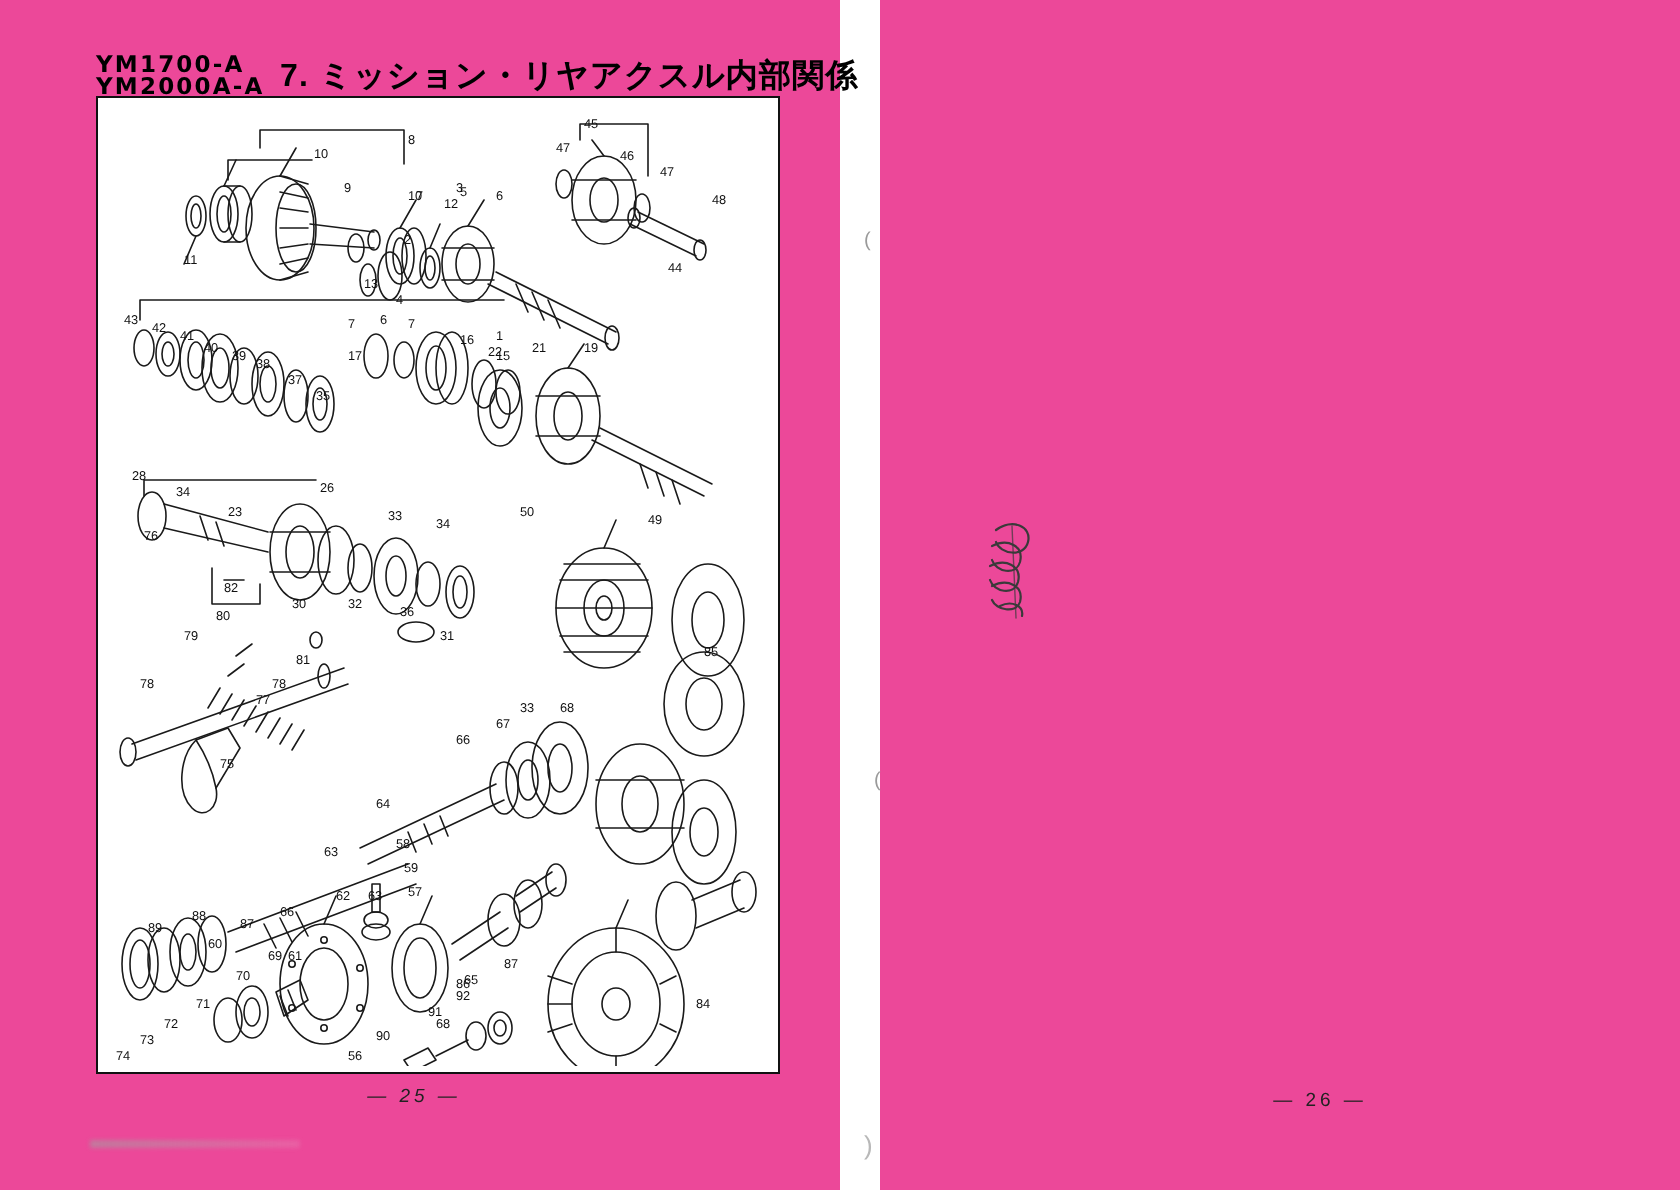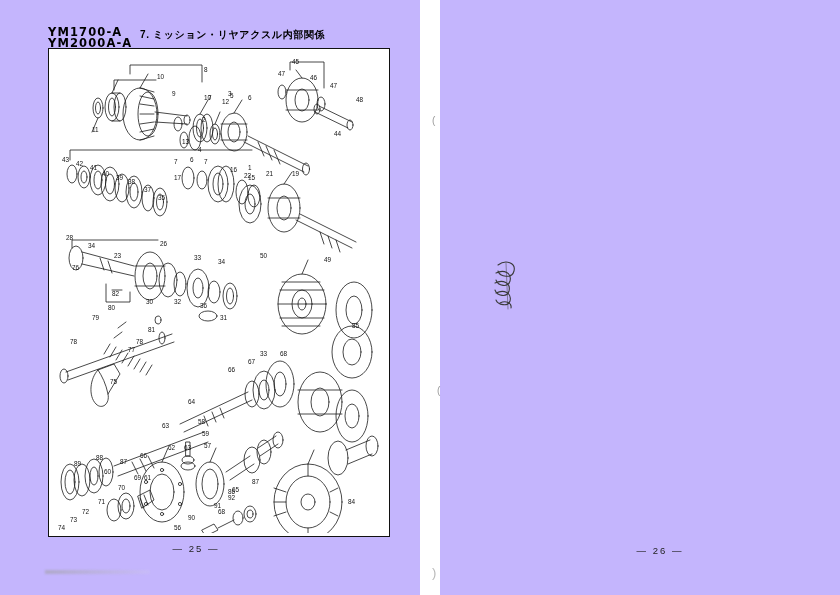--- a/index.html
+++ b/index.html
@@ -1,52 +1,52 @@
 <!DOCTYPE html>
 <html><head>
 <meta charset="utf-8">
 <style>
   html,body{margin:0;padding:0;background:#ffffff;}
   body{
     width:840px;height:595px;overflow:hidden;position:relative;
     font-family:"Liberation Sans","DejaVu Sans",sans-serif;
     color:#111;
   }
-  .page{position:absolute;top:0;height:595px;background:#c4b5fd;}
+  .page{position:absolute;top:0;height:595px;background:#ec4899;}
   .page-left{left:0;width:420px;}
   .page-right{left:440px;width:420px;}
 
   
   .lhead{position:absolute;left:48px;top:26px;width:330px;height:26px;}
   .model-badge{
     font-family:"DejaVu Sans",sans-serif;
     font-weight:bold;font-size:11.5px;line-height:10.5px;
     letter-spacing:1.1px;color:#000;
   }
   .lhead .model-badge{position:absolute;left:0;top:1px;}
   .ltitle{
     position:absolute;left:92px;top:2px;
-    font-size:10px;font-weight:bold;letter-spacing:.6px;color:#000;
+    font-size:16px;font-weight:bold;letter-spacing:.6px;color:#000;
     white-space:nowrap;
   }
 
   
   .diagram-frame{
     position:absolute;left:48px;top:48px;width:340px;height:487px;
     border:1.6px solid #111;background:#fff;
   }
   .diagram-inner{position:absolute;inset:3px;overflow:hidden;}
   .diag-svg{display:block;width:100%;height:100%;}
 
   
   .pageno{
     position:absolute;font-size:9.5px;letter-spacing:2px;color:#222;
     text-align:center;
   }
-  .pageno-left{left:136px;top:543px;width:120px;}
+  .pageno-left{left:147px;top:543px;width:120px;font-style:italic;}
   .pageno-right{left:580px;top:545px;width:120px;}
 
   
   .scribble{
     position:absolute;left:466px;top:305px;width:36px;height:54px;
     pointer-events:none;
   }
   .scribble svg{display:block;}
 
   

